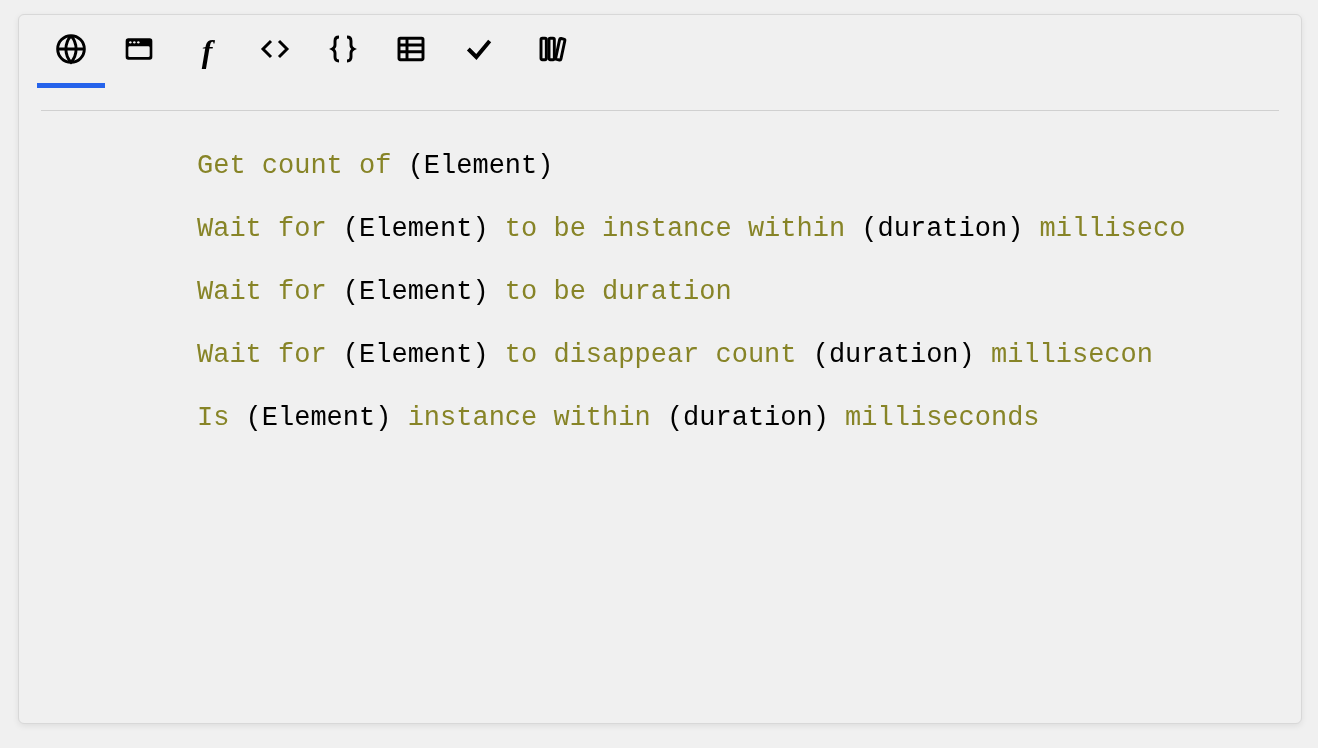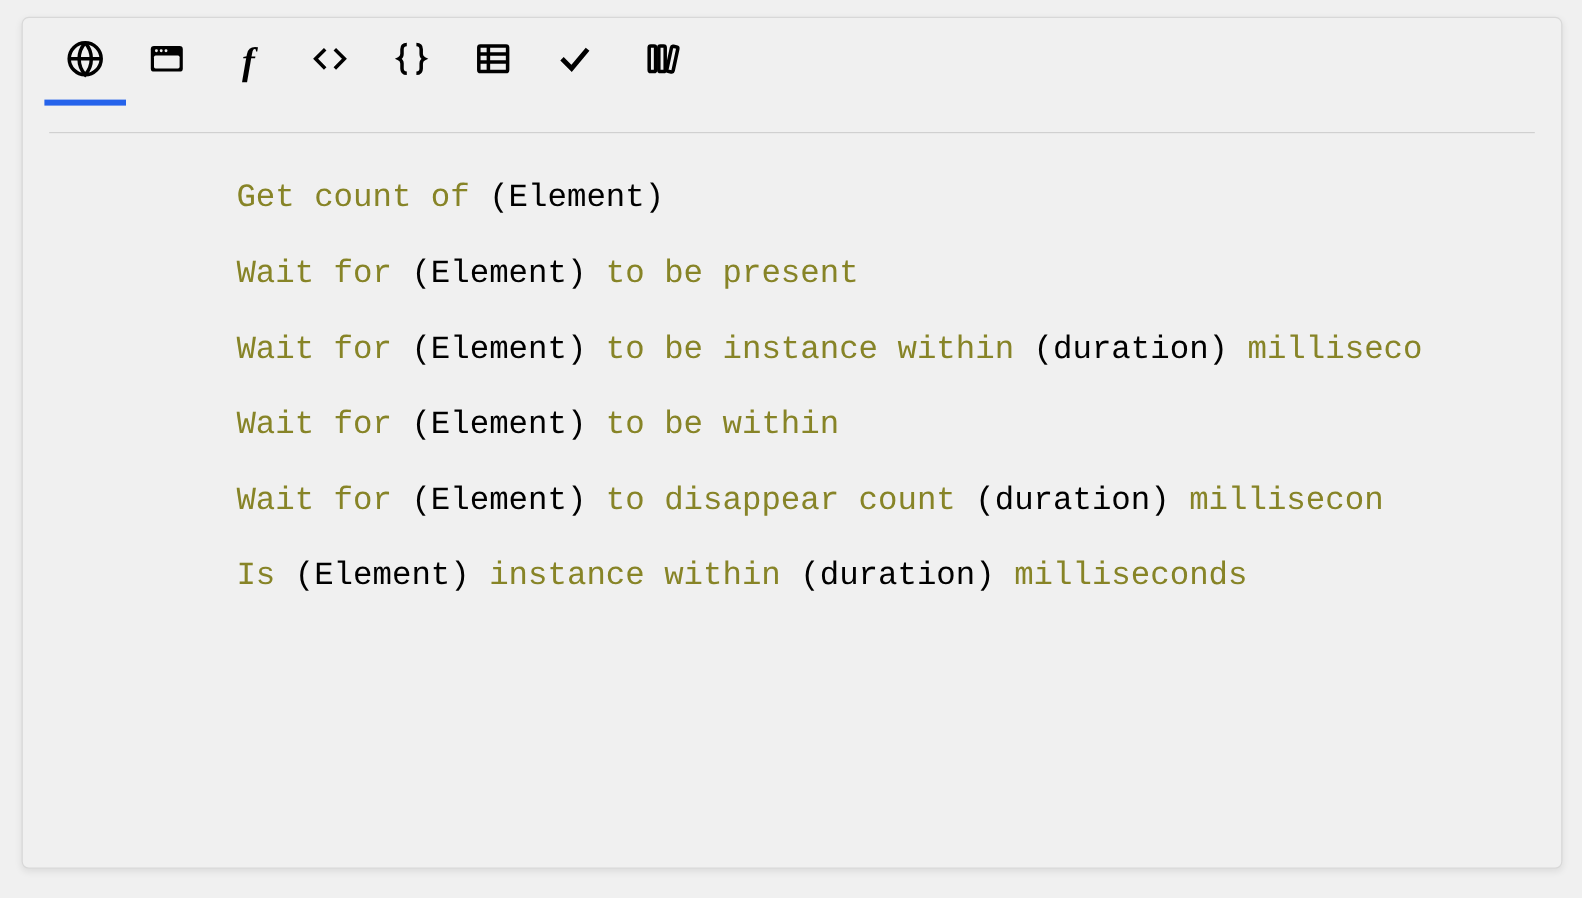--- a/index.html
+++ b/index.html
@@ -178,20 +178,19 @@
         </svg>
       </span>
     </div>
 
   </div>
 
   <div class="separator"></div>
 
   <div class="suggestions" id="suggestions">
       <div class="suggestion-item"><span class="kw">Get count of </span><span class="param">(</span><span class="param">Element</span><span class="param">)</span></div>
-      <div class="suggestion-item"><span class="kw">Wait for </span><span class="param">(</span><span class="param">Element</span><span class="param">)</span><span class="kw"> to be present</span></div>
       <div class="suggestion-item"><span class="kw">Wait for </span><span class="param">(</span><span class="param">Element</span><span class="param">)</span><span class="kw"> to be instance within </span><span class="param">(</span><span class="param">duration</span><span class="param">)</span><span class="kw"> milliseco</span></div>
-      <div class="suggestion-item"><span class="kw">Wait for </span><span class="param">(</span><span class="param">Element</span><span class="param">)</span><span class="kw"> to be within</span></div>
+      <div class="suggestion-item"><span class="kw">Wait for </span><span class="param">(</span><span class="param">Element</span><span class="param">)</span><span class="kw"> to be duration</span></div>
       <div class="suggestion-item"><span class="kw">Wait for </span><span class="param">(</span><span class="param">Element</span><span class="param">)</span><span class="kw"> to disappear count </span><span class="param">(</span><span class="param">duration</span><span class="param">)</span><span class="kw"> millisecon</span></div>
       <div class="suggestion-item"><span class="kw">Is </span><span class="param">(</span><span class="param">Element</span><span class="param">)</span><span class="kw"> instance within </span><span class="param">(</span><span class="param">duration</span><span class="param">)</span><span class="kw"> milliseconds</span></div>
     </div>
 
 </div>
 
 </body></html>

